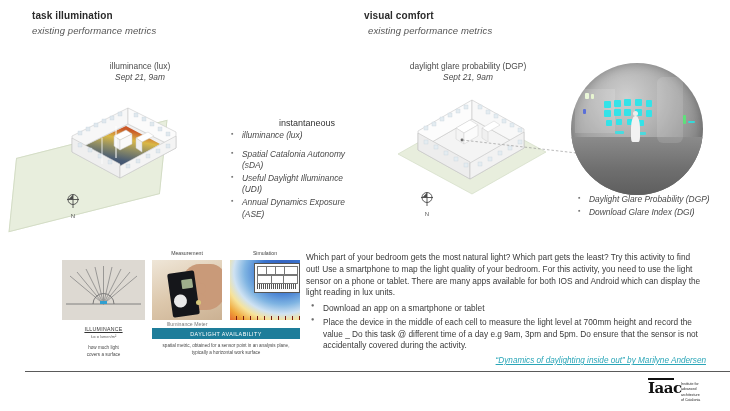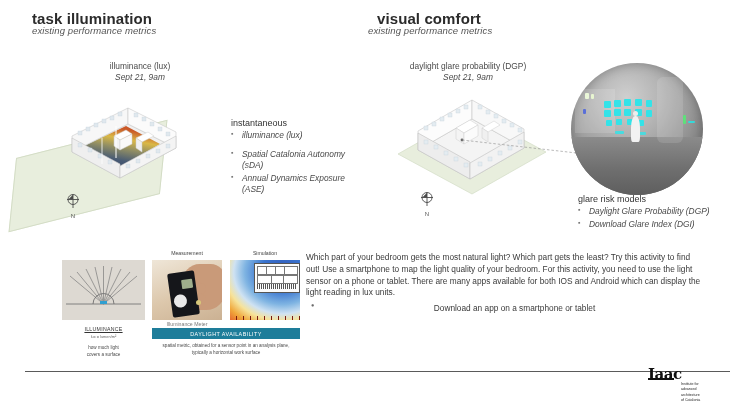--- a/index.html
+++ b/index.html
@@ -9,35 +9,35 @@
     font-family:"Liberation Sans", sans-serif;
     color:#3b3b3b;
     overflow:hidden;
     position:relative;
   }
   .slide{position:absolute;inset:0;}
 
   
   .sec-title{
     position:absolute;
-    font-size:15px;font-weight:bold;color:#2b2b2b;letter-spacing:.1px;
+    font-size:10px;font-weight:bold;color:#2b2b2b;letter-spacing:.1px;
   }
   .sec-sub{
     position:absolute;
     font-size:9.5px;font-style:italic;color:#555;letter-spacing:.1px;
   }
   .cap-main{
     position:absolute;text-align:center;font-size:8.4px;color:#4a4a4a;
     width:200px;
   }
   .cap-main .l2{font-style:italic;display:block;margin-top:1px;}
 
   
   .blk{position:absolute;font-size:8.4px;color:#3f3f3f;}
-  .blk .hd{font-size:9px;color:#333;margin-bottom:2px;}
+  .blk .hd{font-size:9px;color:#333;margin-bottom:2px;margin-left:48px;}
   .blk ul{list-style:none;margin:0;padding:0;}
   .blk li{
     font-style:italic;color:#4a4a4a;margin:0 0 1.5px 0;
     padding-left:11px;position:relative;line-height:1.35;
   }
   .blk li:before{
     content:"\25AA";position:absolute;left:0;top:-1px;
     font-style:normal;font-size:7px;color:#7a7a7a;
   }
   .gap{height:6px;}
@@ -76,21 +76,21 @@
     position:absolute;left:50%;top:-5px;width:5px;height:5px;margin-left:-2.5px;
     background:#ededed;border-radius:50%;
   }
 
   
   .actv-text{
     position:absolute;font-size:8.3px;line-height:1.42;color:#3a3a3a;
   }
   .actv-text ul{list-style:none;margin:4px 0 0 0;padding:0;}
   .actv-text li{
-    position:relative;padding-left:17px;margin-bottom:2px;line-height:1.42;text-align:center;
+    position:relative;padding-left:17px;margin-bottom:2px;line-height:1.42;
   }
   .actv-text li:before{
     content:"\25CF";position:absolute;left:5px;top:-1px;font-size:5.5px;color:#6a6a6a;
   }
   .credit{
     position:absolute;font-size:8.2px;font-style:italic;color:#2aa6b8;
     text-decoration:underline;text-align:right;
   }
 
   
@@ -141,21 +141,21 @@
   }
 
   
   .foot-rule{
     position:absolute;left:25px;right:0px;top:371px;height:1px;background:#5a5a5a;
   }
   .foot-title{
     position:absolute;left:32px;top:381px;
     font-size:11px;font-weight:bold;color:#1c1c1c;letter-spacing:.3px;
   }
-  .logo{position:absolute;left:648px;top:367px;}
+  .logo{position:absolute;left:648px;top:381px;}
   .logo .word{
     font-family:"DejaVu Serif", serif;
     font-size:15px;font-weight:bold;color:#111;letter-spacing:-.5px;line-height:1;
   }
   .logo-txt{
     position:absolute;left:681px;top:382px;
     font-size:3.6px;line-height:1.5;color:#222;
   }
   .logo-bar{position:absolute;left:648px;top:378px;width:26px;height:2px;background:#111;}
 </style>
@@ -248,25 +248,26 @@
   </div>
 
   <div class="blk" style="left:231px;top:118px;width:125px;">
     <div class="hd">instantaneous</div>
     <ul>
       <li>illuminance (lux)</li>
     </ul>
     <div class="gap"></div>
     <ul>
       <li>Spatial Catalonia Autonomy (sDA)</li>
+      <li>Useful Daylight Illuminance (UDI)</li>
       <li>Annual Dynamics Exposure (ASE)</li>
     </ul>
   </div>
 
-  <div class="sec-title" style="left:377px;top:10px;">visual comfort</div>
+  <div class="sec-title" style="left:364px;top:10px;">visual comfort</div>
   <div class="sec-sub" style="left:368px;top:25px;">existing performance metrics</div>
 
   <div class="cap-main" style="left:368px;top:61px;">
     <span>daylight glare probability (DGP)</span>
     <span class="l2">Sept 21, 9am</span>
   </div>
 
   <div class="scene" style="left:390px;top:84px;width:215px;height:140px;">
     <svg viewBox="0 0 215 140" style="position:absolute;left:0;top:0;width:215px;height:140px;">
       <polygon points="8,70 82,28 156,68 82,110" fill="#e8eedd" stroke="#d3dcc5" stroke-width="0.7"></polygon>
@@ -356,21 +357,20 @@
     <div class="glare" style="left:64px;top:69px;width:11px;height:3px;opacity:.8;"></div>
     <div class="glare" style="left:112px;top:52px;width:3px;height:9px;background:#5ee07a;"></div>
     <div class="glare" style="left:117px;top:58px;width:7px;height:2px;background:#35d9d9;"></div>
 
     <div class="person" style="left:60px;top:53px;width:9px;height:26px;">
       <span class="head"></span>
     </div>
   </div>
 
   <div class="blk" style="left:578px;top:194px;width:150px;">
-    <div class="hd">glare risk models</div>
     <ul>
       <li>Daylight Glare Probability (DGP)</li>
       <li>Download Glare Index (DGI)</li>
     </ul>
   </div>
 
   <div class="fig" style="left:62px;top:250px;width:238px;height:112px;">
 
     <div class="illum-box" style="left:0px;top:10px;width:83px;height:60px;">
       <svg viewBox="0 0 83 60" style="position:absolute;left:0;top:0;width:83px;height:60px;">
@@ -432,23 +432,25 @@
     <div class="sub-cap" style="left:88px;top:93px;width:152px;">
       <div>spatial metric, obtained for a sensor point in an analysis plane,</div>
       <div>typically a horizontal work surface</div>
     </div>
   </div>
 
   <div class="actv-text" style="left:306px;top:252px;width:400px;">
     <div>Which part of your bedroom gets the most natural light? Which part gets the least? Try this activity to find out! Use a smartphone to map the light quality of your bedroom. For this activity, you need to use the light sensor on a phone or tablet. There are many apps available for both IOS and Android which can display the light reading in lux units.</div>
     <ul>
       <li>Download an app on a smartphone or tablet</li>
+      <li>Place the device in the middle of each cell to measure the light level at 700mm height and record the value _ Do this task @ different time of a day e.g 9am, 3pm and 5pm. Do ensure that the sensor is not accidentally covered during the activity.</li>
     </ul>
   </div>
 
+  <div class="credit" style="left:400px;top:356px;width:306px;">“Dynamics of daylighting inside out” by Marilyne Andersen</div>
 
   <div class="foot-rule"></div>
 
   <div class="logo-bar"></div>
   <div class="logo">
     <div class="word">Iaac</div>
   </div>
   <div class="logo-txt">
     <div>Institute for</div>
     <div>advanced</div>

